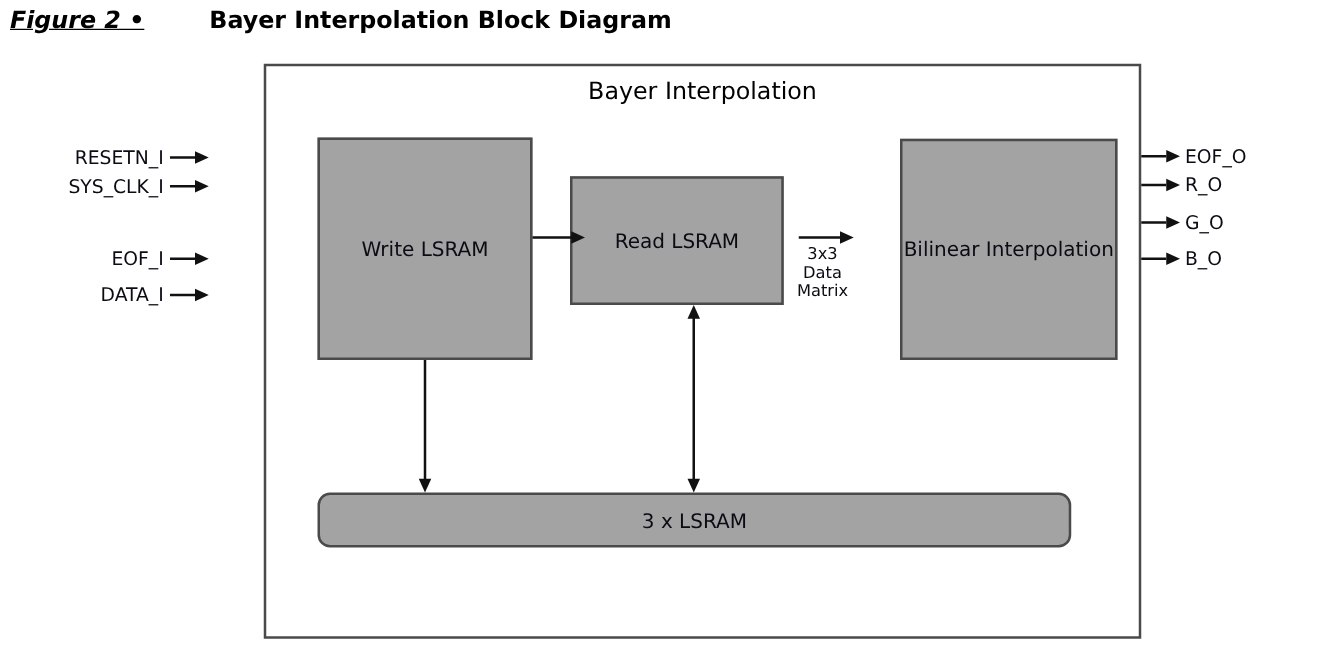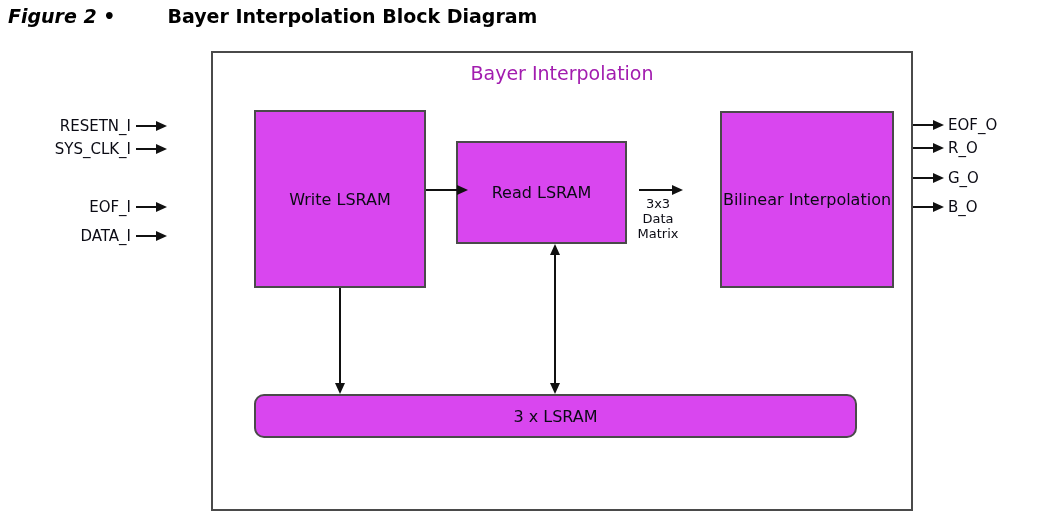--- a/index.html
+++ b/index.html
@@ -20,20 +20,21 @@
   .fig-header {
     position: absolute;
     left: 8px;
     top: 5px;
     white-space: nowrap;
   }
   .fig-label {
     font-size: 19px;
     font-weight: bold;
     font-style: italic;
+    text-decoration: underline;
   }
   .fig-title {
     font-size: 19px;
     font-weight: bold;
     margin-left: 52px;
   }
 
   
   .outer-box {
     position: absolute;
@@ -44,28 +45,28 @@
     border: 2px solid #4a4a4a;
     background: #ffffff;
   }
   .outer-title {
     position: absolute;
     left: 0;
     top: 9px;
     width: 100%;
     text-align: center;
     font-size: 19px;
-    color: #a21caf;
+    color: #000000;
   }
 
   
   .block {
     position: absolute;
     border: 2px solid #4a4a4a;
-    background: #d946ef;
+    background: #a3a3a3;
     display: flex;
     align-items: center;
     justify-content: center;
     font-size: 16px;
     color: #0b0b14;
     text-align: left;
   }
   .block-write    { left: 254px; top: 110px; width: 172px; height: 178px; }
   .block-read     { left: 456px; top: 141px; width: 171px; height: 103px; }
   .block-bilinear { left: 720px; top: 111px; width: 174px; height: 177px; }

